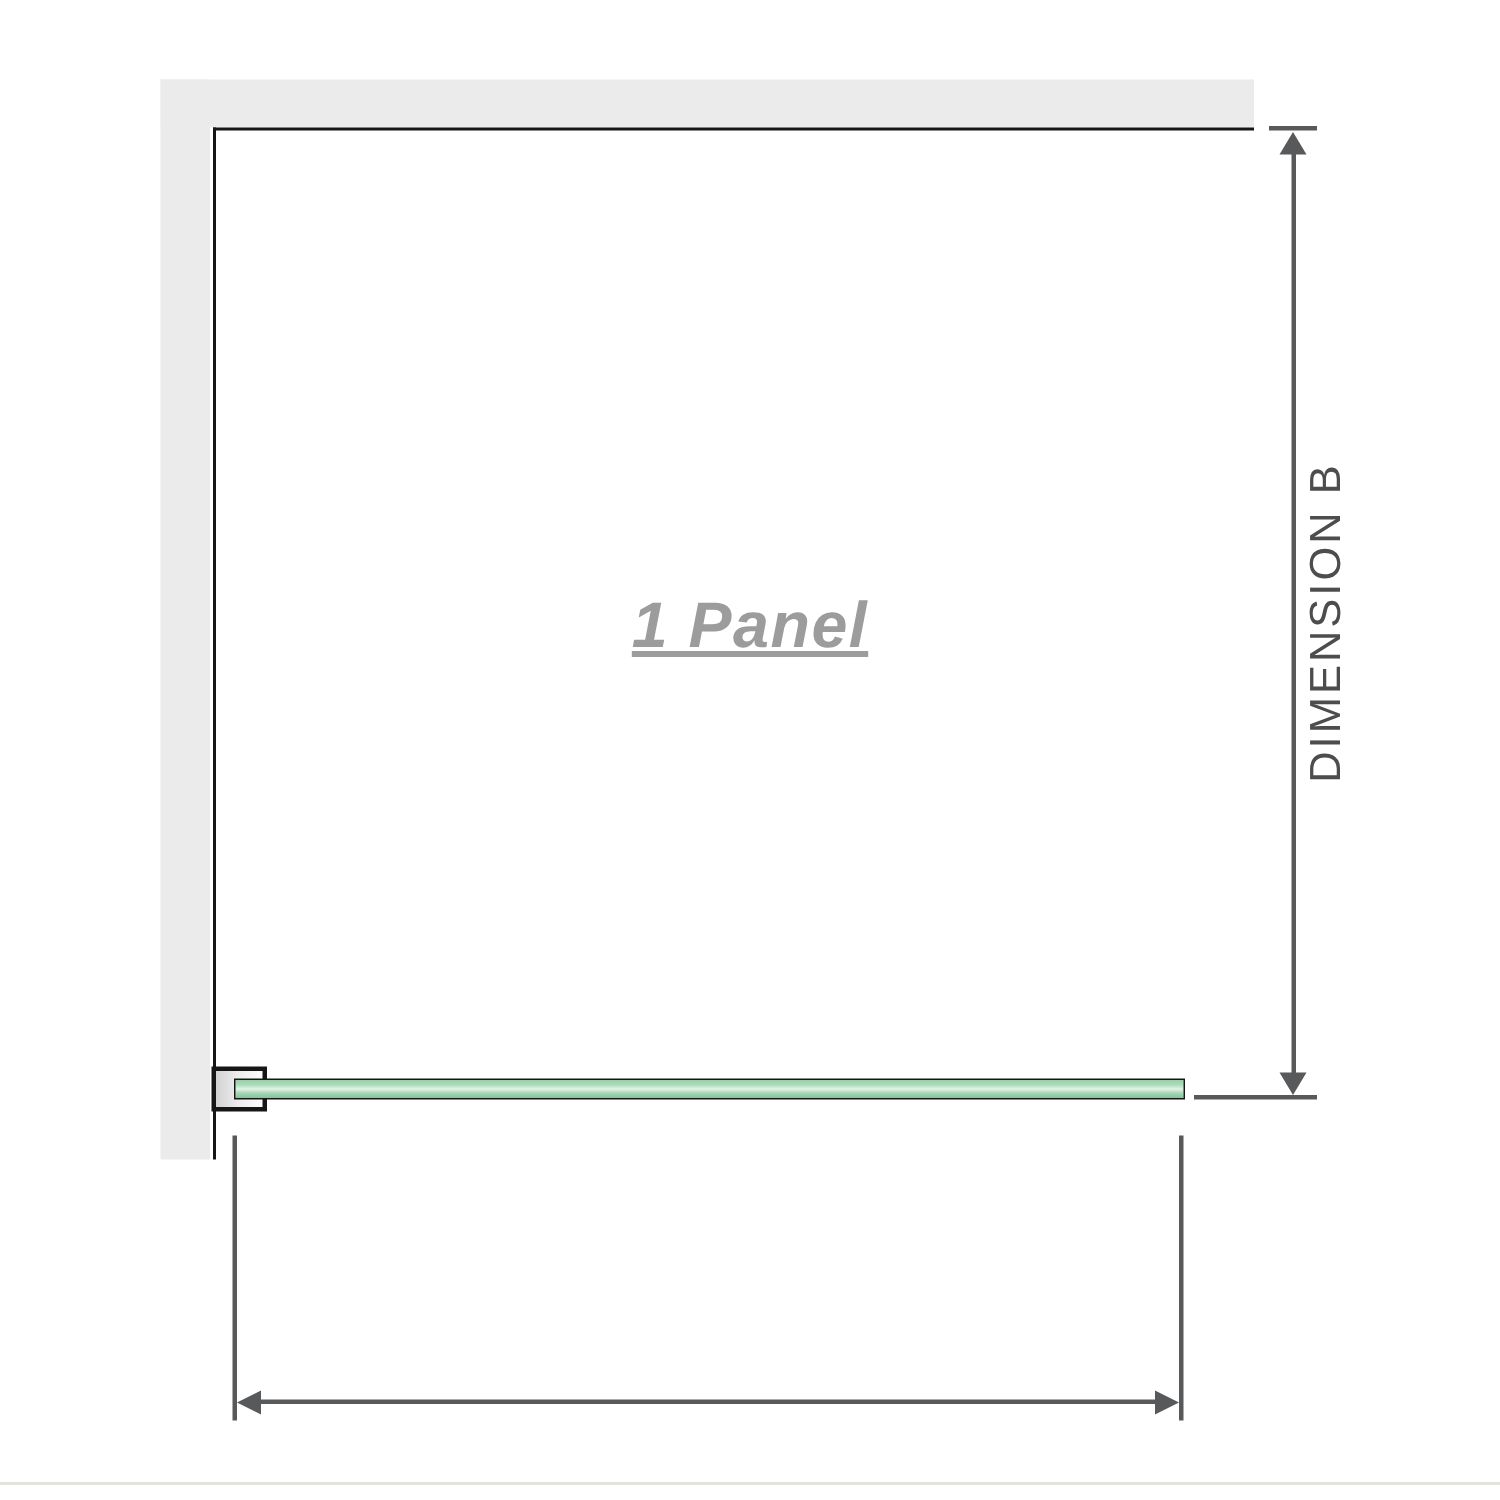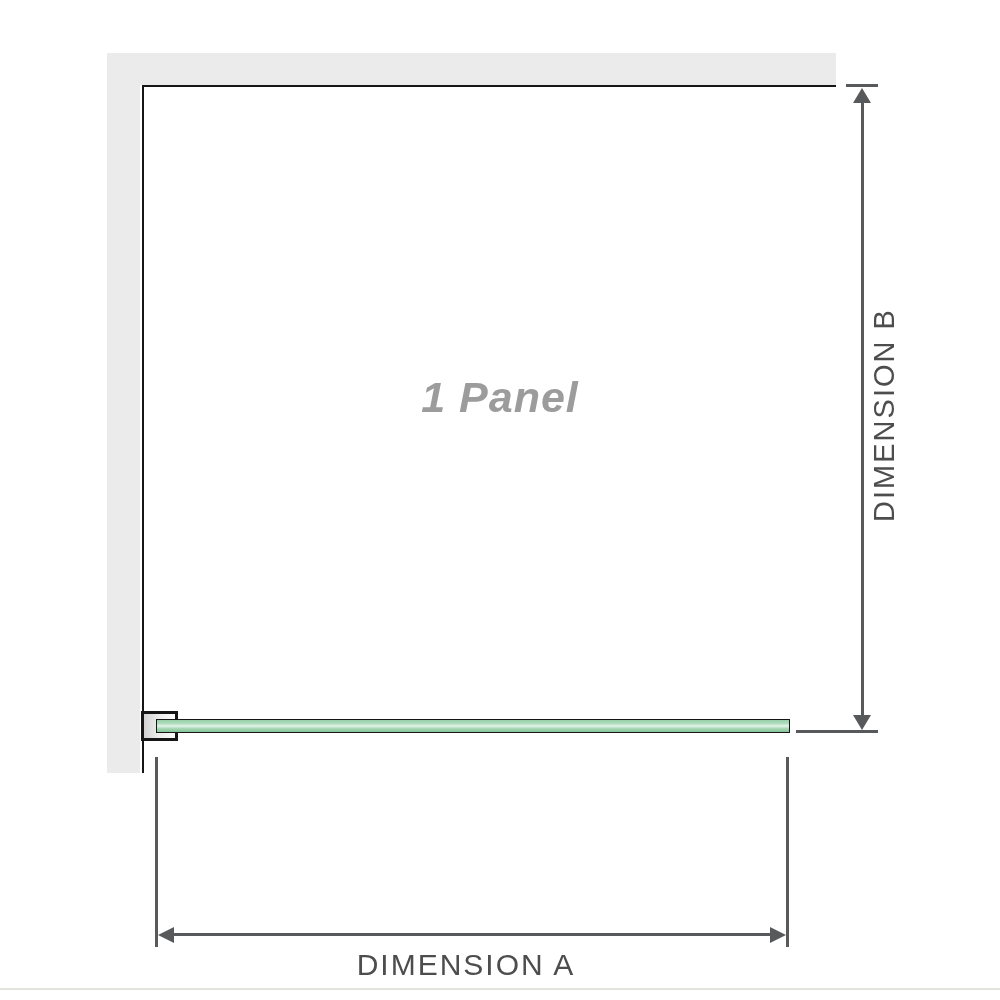--- a/index.html
+++ b/index.html
@@ -29,24 +29,24 @@
   
   .wall-left   { left:107px; top:53px; width:33px;  height:720px; background: var(--wall); }
   .wall-top    { left:107px; top:53px; width:729px; height:32px;  background: var(--wall); }
 
   
   .edge-top    { left:142px; top:85px; width:694px; height:2px; background: var(--outline); }
   .edge-left   { left:142px; top:85px; width:2px;   height:688px; background: var(--outline); }
 
   
   .panel-label {
-    left:300px; top:368px; width:400px; height:58px;
+    left:300px; top:388px; width:400px; height:58px;
     display:flex; align-items:center; justify-content:center;
     font-size:43px; font-style:italic; font-weight:600;
-    color: var(--panel_text); letter-spacing:1px;
+    color: var(--panel_text); letter-spacing:1px;text-decoration:underline;
   }
 
   
   .bracket {
     left:141px; top:711px; width:37px; height:30px;
     border:3px solid var(--outline);
     background: linear-gradient(to right, var(--bracket_gray) 0%, #ececec 45%, #fdfdfd 100%);
     z-index:2;
   }
 
@@ -128,17 +128,16 @@
   <div class="abs dim dimB-line"></div>
   <div class="dimB-arrow-up"></div>
   <div class="dimB-arrow-down"></div>
   <div class="abs dimB-label">DIMENSION B</div>
 
   <div class="abs dim dimA-ext-left"></div>
   <div class="abs dim dimA-ext-right"></div>
   <div class="abs dim dimA-line"></div>
   <div class="dimA-arrow-left"></div>
   <div class="dimA-arrow-right"></div>
-  <div class="abs dimA-label">DIMENSION A</div>
 
   <div class="abs separator"></div>
 
 </div>
 
 </body></html>

